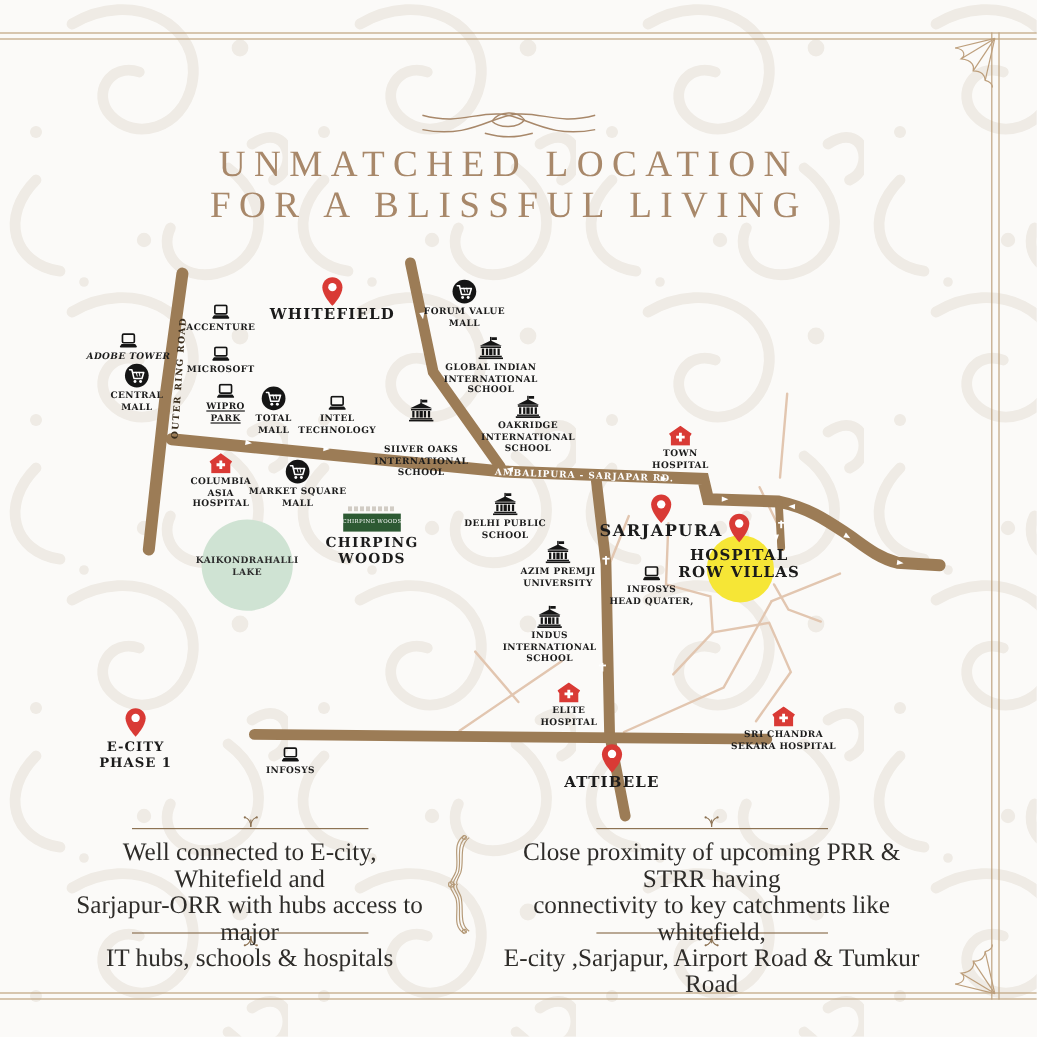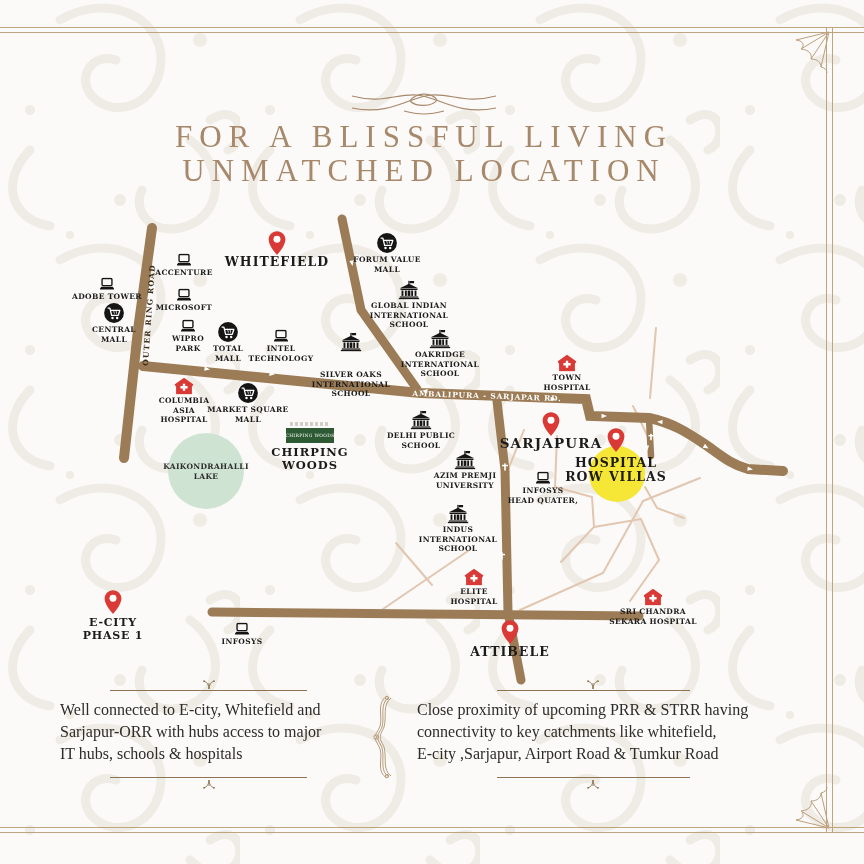--- a/index.html
+++ b/index.html
@@ -48,22 +48,22 @@
   .logo-rect{position:absolute;left:-24px;top:-8px;width:48px;height:15px;background:#2d5a33;
              display:flex;align-items:center;justify-content:center;overflow:hidden;}
   .logo-rect span{color:#fff;font-family:"DejaVu Serif",serif;font-size:4.5px;letter-spacing:.3px;white-space:nowrap;}
   .logo-micro{position:absolute;left:-20px;top:-14px;width:40px;height:4px;opacity:.8;
               background:repeating-linear-gradient(90deg,#c7c1b8 0 3px,transparent 3px 5px);}
   .logo-label{font-size:11.5px;line-height:13px;letter-spacing:1px;}
 
   
   .rule{position:absolute;height:1px;background:#8d7354;z-index:5;}
   .fleur{position:absolute;z-index:5;}
-  .footer-text{position:absolute;z-index:5;text-align:left;color:#2e2c29;
-               font-size:16px;line-height:22px;}
+  .footer-text{position:absolute;z-index:5;text-align:center;color:#2e2c29;
+               font-size:21px;line-height:22px;}
   #footer-divider{position:absolute;left:368px;top:694px;z-index:5;}
 </style>
 </head>
 <body>
 
 <div id="stage">
 
   <svg id="bg" width="864" height="864">
     <defs>
       <pattern id="damask" width="240" height="240" patternUnits="userSpaceOnUse">
@@ -113,22 +113,22 @@
   <svg id="flourish" width="160" height="34">
     <g stroke="#a8886a" fill="none" stroke-width="1.2">
       <path d="M8 24 C48 32 66 12 88 11 C110 10 122 20 152 12"></path>
       <path d="M152 24 C112 32 94 12 72 11 C50 10 38 20 8 12"></path>
       <path d="M66 17 C72 8 88 8 93 16 C88 23 72 23 66 17"></path>
       <path d="M60 27 C75 31 85 31 100 27"></path>
     </g>
   </svg>
 
   <div id="title">
+    <div>UNMATCHED LOCATION</div>
     <div>FOR A BLISSFUL LIVING</div>
-    <div>UNMATCHED LOCATION</div>
   </div>
 
   <svg id="roads" width="864" height="864">
 
     <g>
       <path class="road-minor" d="M557 436 L555 487 L592 497 L594 527 L561 562"></path>
       <path class="road-minor" d="M594 527 L641 519 L659 560 L630 601"></path>
       <path class="road-minor" d="M645 487 L657 508 L684 518"></path>
       <path class="road-minor" d="M656 328 L650 398"></path>
       <path class="road-minor" d="M633 406 L649 439"></path>
@@ -177,21 +177,21 @@
   <div class="road-label" id="orr-label">OUTER RING ROAD</div>
   <div class="road-label" id="sarjapur-label">AMBALIPURA - SARJAPAR RD.</div>
 
   <div id="landmarks">
       <div class="landmark" style="left: 107px; top: 284px;">
         <span class="lm-icon"><svg width="16" height="13" viewBox="0 0 22 17">
             <rect x="4.2" y="0.9" width="13.6" height="9.8" rx="1.4" fill="none" stroke="#151515" stroke-width="1.9"></rect>
             <path d="M3.2 12.2 H18.8 L20.6 14.7 A0.9 0.9 0 0 1 19.8 16.1 H2.2 A0.9 0.9 0 0 1 1.4 14.7 Z" fill="#151515"></path>
           </svg></span>
         <div class="lm-label" style="top: 8px;">
-          <span style="display: block;">ADOBE TOWER</span>
+          <span style="display: block; font-style: italic;">ADOBE TOWER</span>
         </div>
       </div>
       <div class="landmark" style="left: 184px; top: 260px;">
         <span class="lm-icon"><svg width="16" height="13" viewBox="0 0 22 17">
             <rect x="4.2" y="0.9" width="13.6" height="9.8" rx="1.4" fill="none" stroke="#151515" stroke-width="1.9"></rect>
             <path d="M3.2 12.2 H18.8 L20.6 14.7 A0.9 0.9 0 0 1 19.8 16.1 H2.2 A0.9 0.9 0 0 1 1.4 14.7 Z" fill="#151515"></path>
           </svg></span>
         <div class="lm-label" style="top: 8px;">
           <span style="display: block; text-align: right;">ACCENTURE</span>
         </div>
@@ -203,21 +203,21 @@
           </svg></span>
         <div class="lm-label" style="top: 8px;">
           <span style="display: block;">MICROSOFT</span>
         </div>
       </div>
       <div class="landmark" style="left: 188px; top: 326px;">
         <span class="lm-icon"><svg width="16" height="13" viewBox="0 0 22 17">
             <rect x="4.2" y="0.9" width="13.6" height="9.8" rx="1.4" fill="none" stroke="#151515" stroke-width="1.9"></rect>
             <path d="M3.2 12.2 H18.8 L20.6 14.7 A0.9 0.9 0 0 1 19.8 16.1 H2.2 A0.9 0.9 0 0 1 1.4 14.7 Z" fill="#151515"></path>
           </svg></span>
-        <div class="lm-label" style="top: 8px;">
+        <div class="lm-label" style="top: 8px; text-decoration: underline;">
           <span style="display: block;">WIPRO</span>
           <span style="display: block;">PARK</span>
         </div>
       </div>
       <div class="landmark" style="left: 281px; top: 336px;">
         <span class="lm-icon"><svg width="16" height="13" viewBox="0 0 22 17">
             <rect x="4.2" y="0.9" width="13.6" height="9.8" rx="1.4" fill="none" stroke="#151515" stroke-width="1.9"></rect>
             <path d="M3.2 12.2 H18.8 L20.6 14.7 A0.9 0.9 0 0 1 19.8 16.1 H2.2 A0.9 0.9 0 0 1 1.4 14.7 Z" fill="#151515"></path>
           </svg></span>
         <div class="lm-label" style="top: 8px;">

